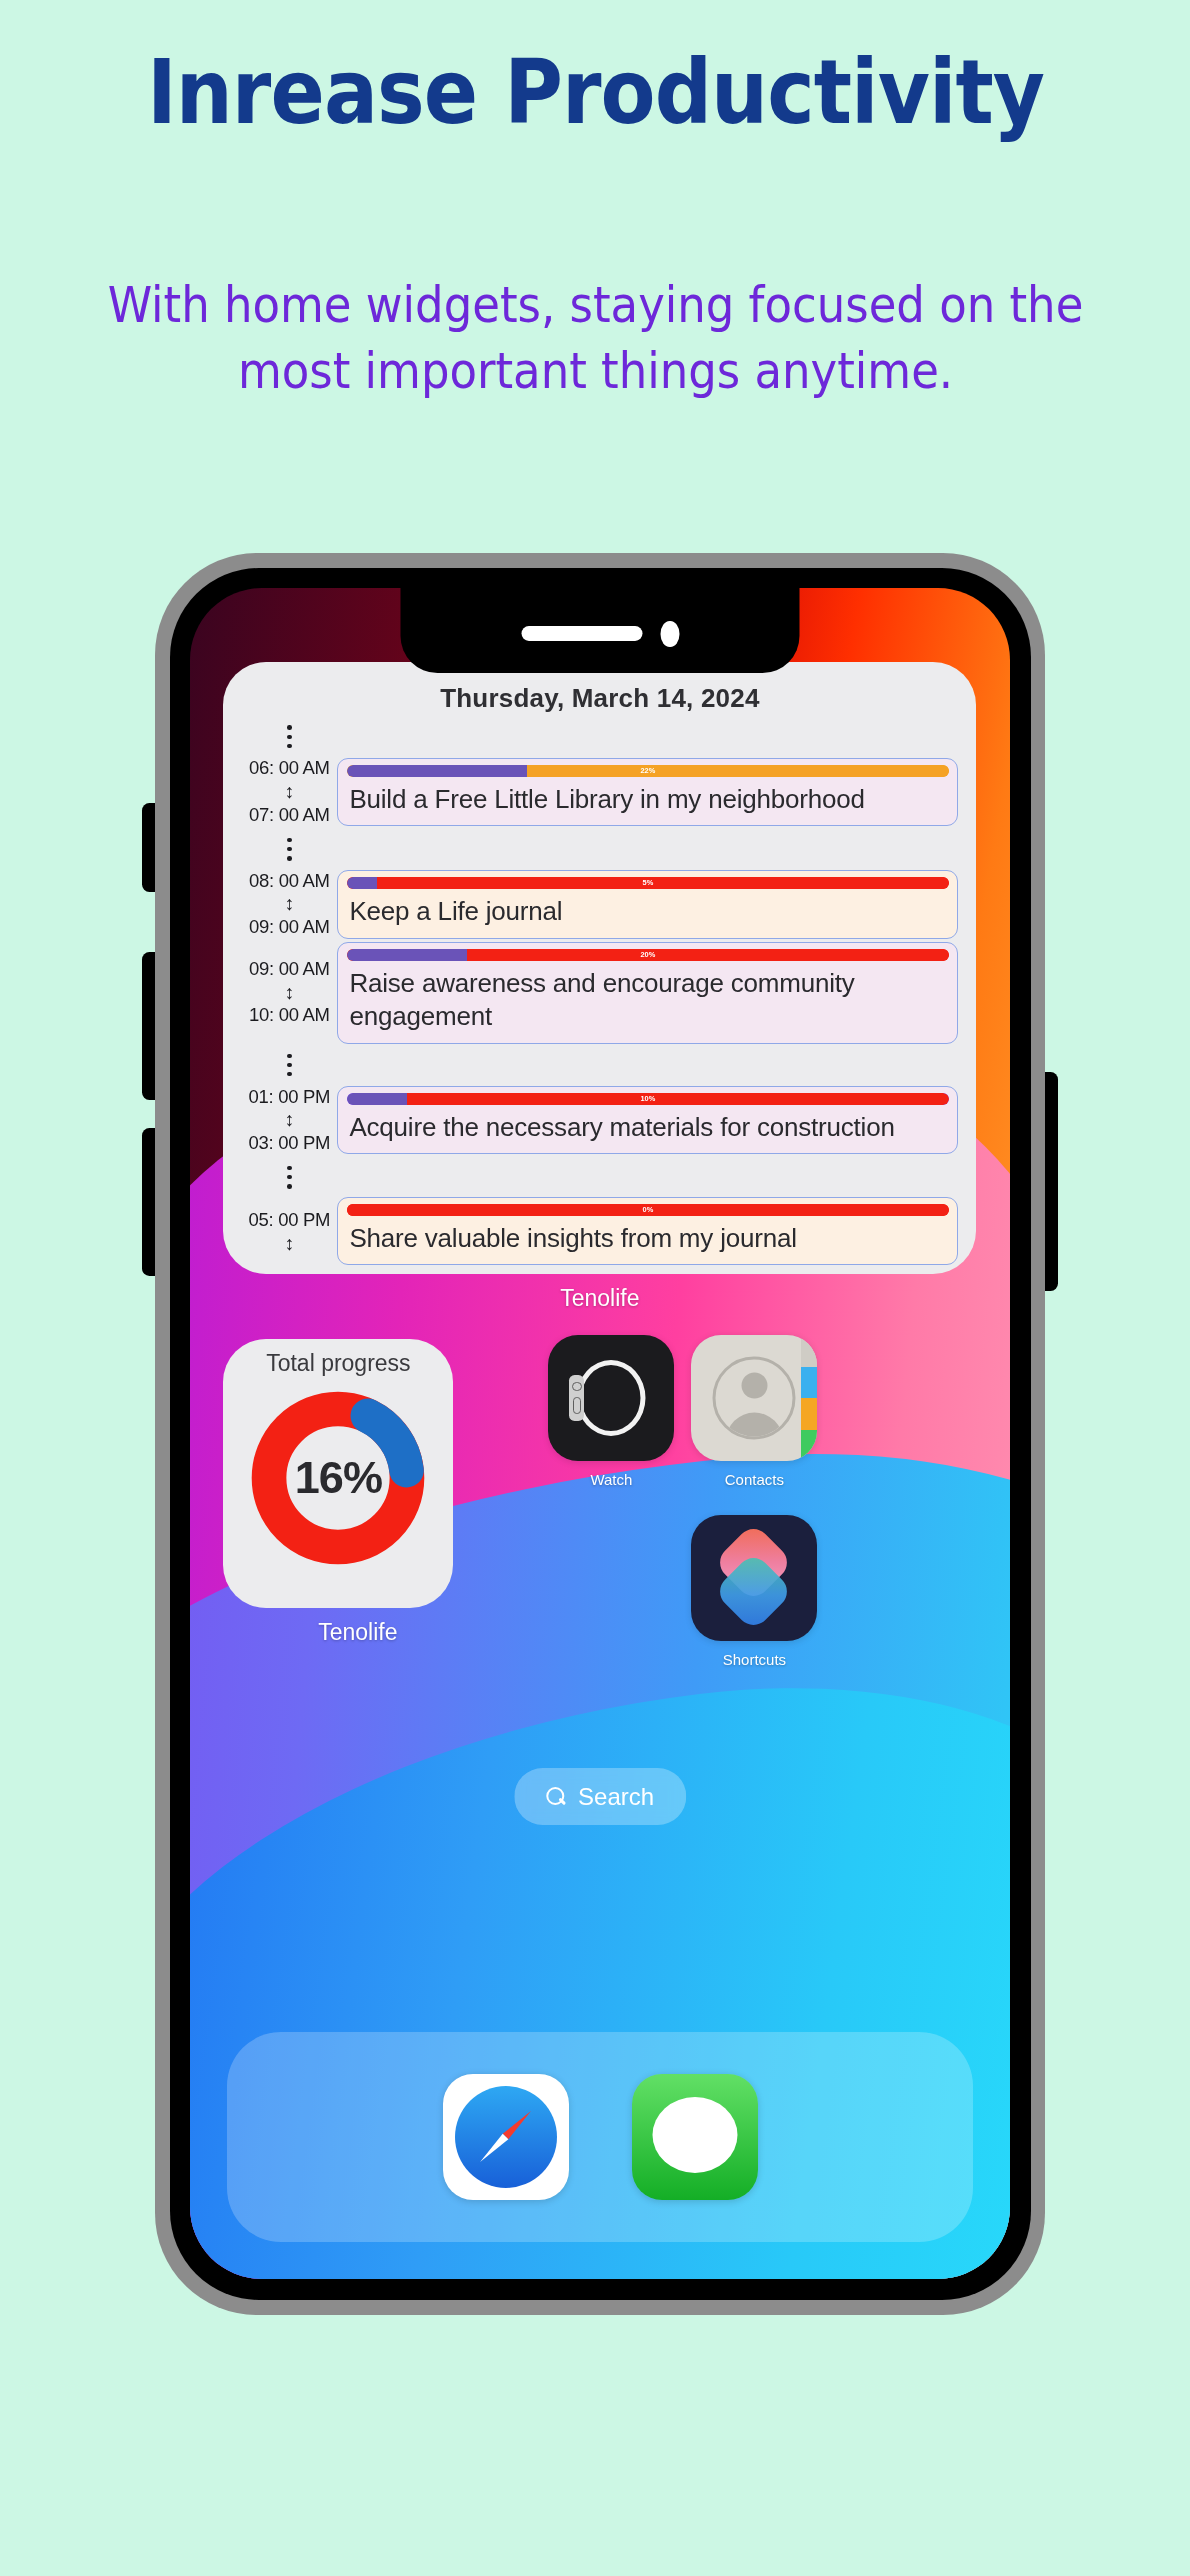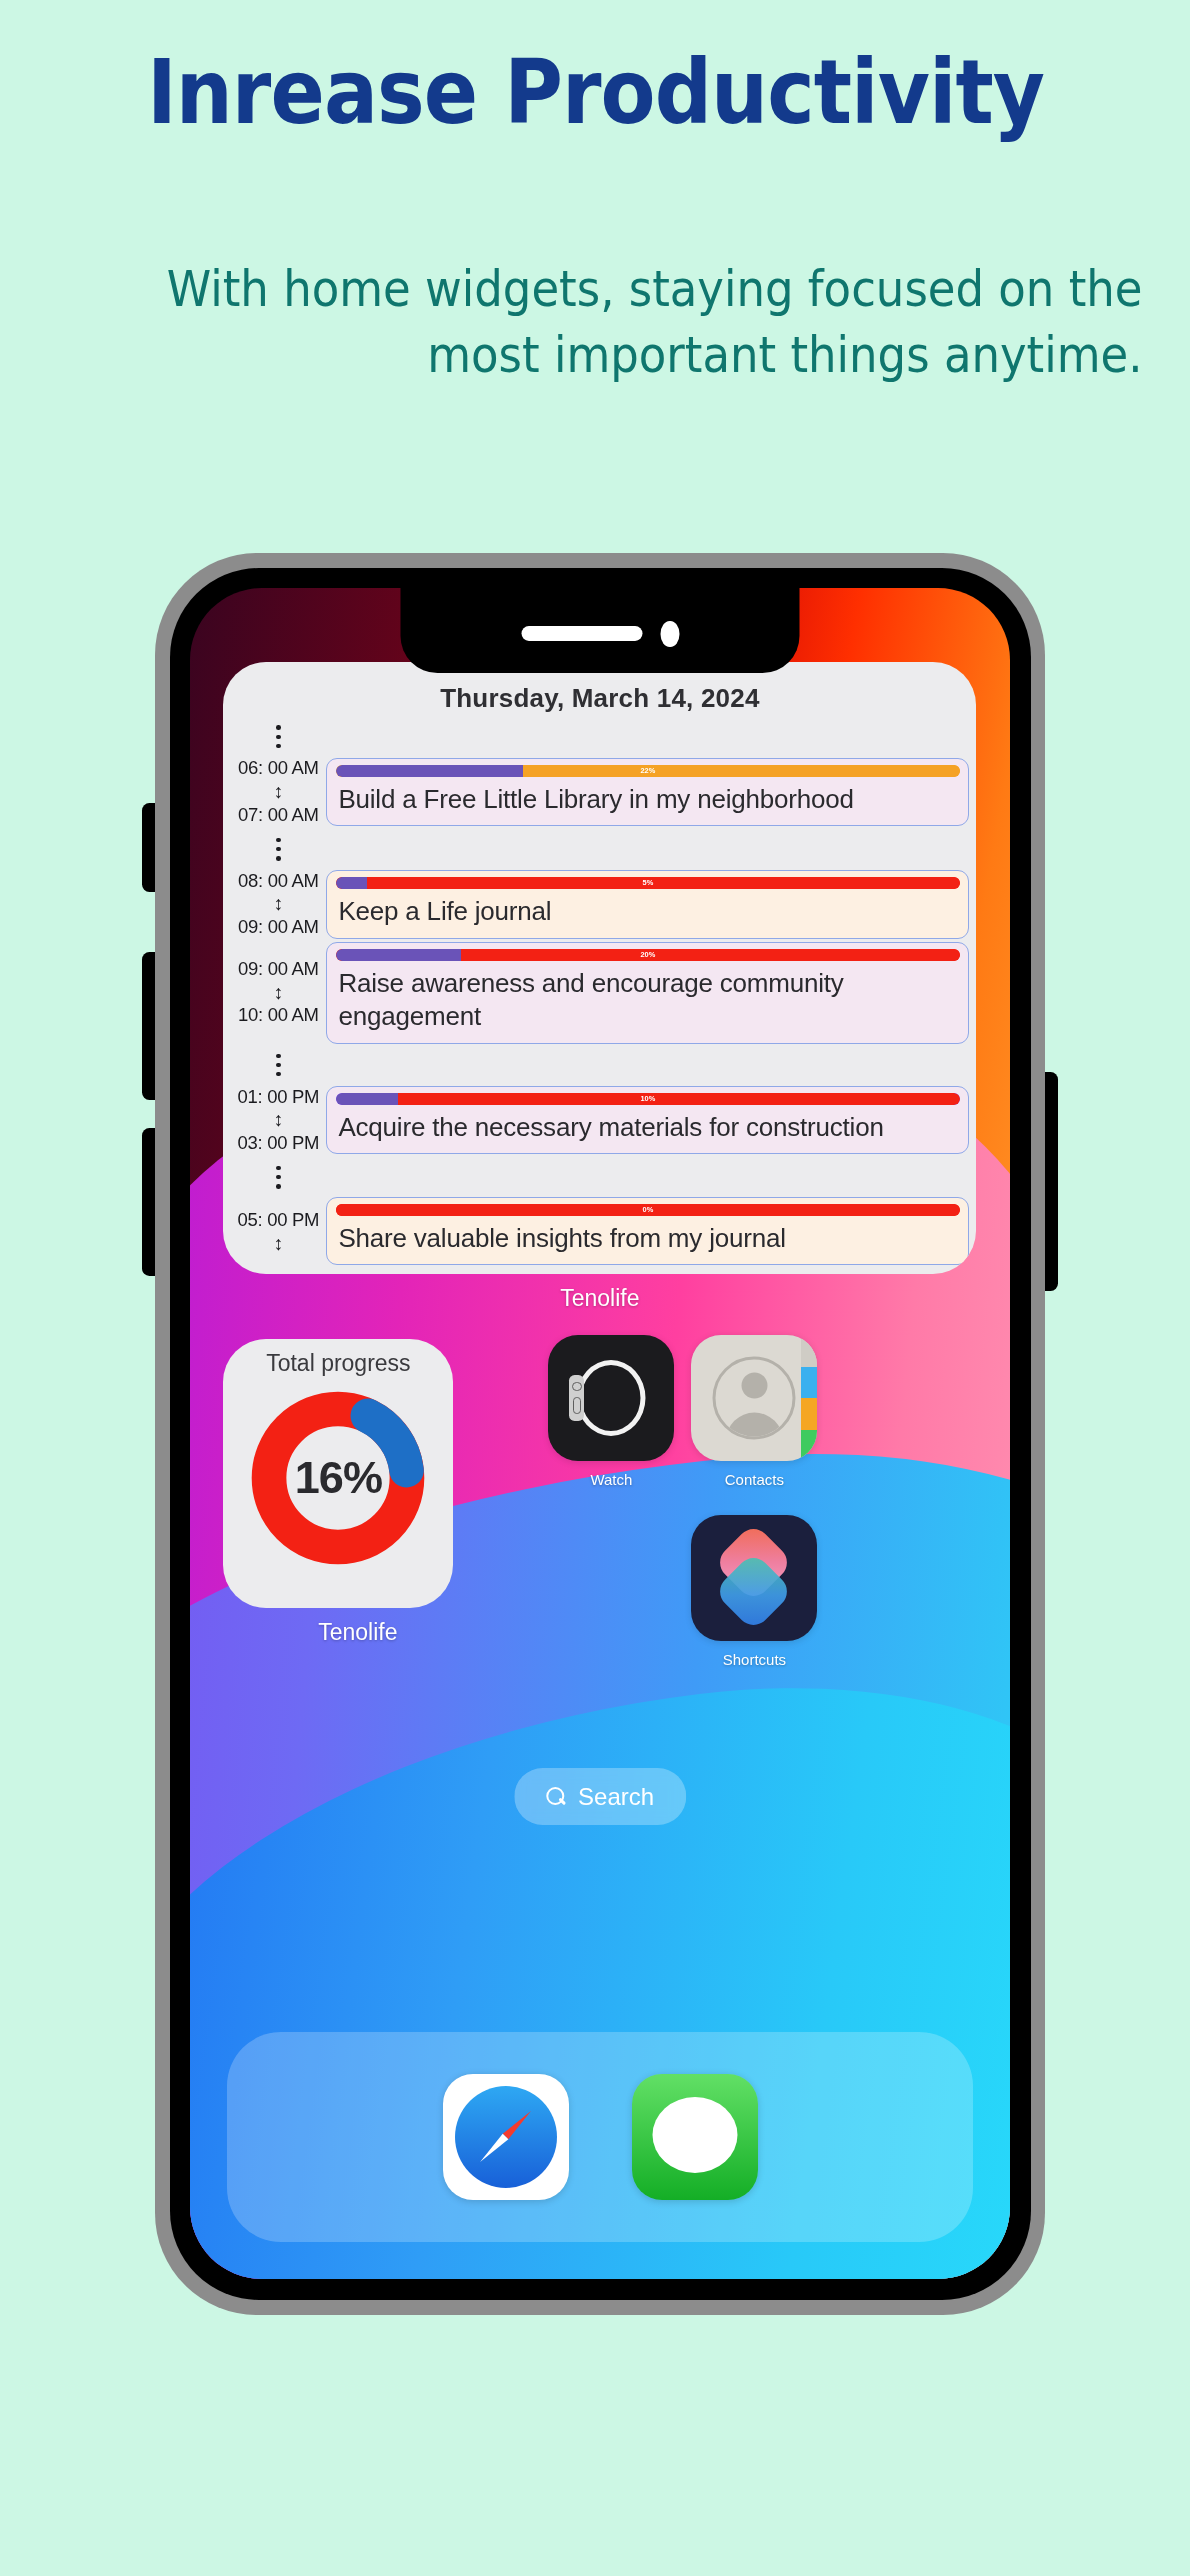--- a/index.html
+++ b/index.html
@@ -25,29 +25,29 @@
   .headline h1 {
     font-family: "DejaVu Sans Condensed", "Liberation Sans Narrow", "Liberation Sans", sans-serif;
     font-size: 89px;
     font-weight: 700;
     letter-spacing: -0.9px;
     color: #133a8c;
     line-height: 1.25;
   }
   .subhead {
     position: absolute;
-    top: 256px; left: 50%;
+    top: 272px; left: 50%;
     transform: translateX(-50%);
     width: 1094px;
-    text-align: right;
+    text-align: center;
     font-family: "DejaVu Sans Condensed", "Liberation Sans Narrow", "Liberation Sans", sans-serif;
     font-size: 50px;
     font-weight: 400;
     line-height: 1.32;
-    color: #0f766e;
+    color: #6d28d9;
   }
 
   
   .phone-wrap {
     position: absolute;
     left: 96px;
     top: 553px;
     width: 998px;
     height: 1780px;
   }
@@ -136,21 +136,21 @@
     z-index: 10;
   }
   .cal-title {
     text-align: center;
     font-size: 26px;
     font-weight: 600;
     color: #2f2f33;
     padding: 20.4px 0 3.7px;
     letter-spacing: 0.2px;
   }
-  .cal-body { padding: 0 7px; }
+  .cal-body { padding: 0 18px; }
   .cal-row { display: flex; align-items: stretch; }
   .cal-dots {
     width: 96px;
     display: flex; align-items: center; justify-content: center;
     color: #1b1b1f;
     font-size: 24px;
     line-height: 0.5;
     letter-spacing: 0;
     height: 39px;
   }

